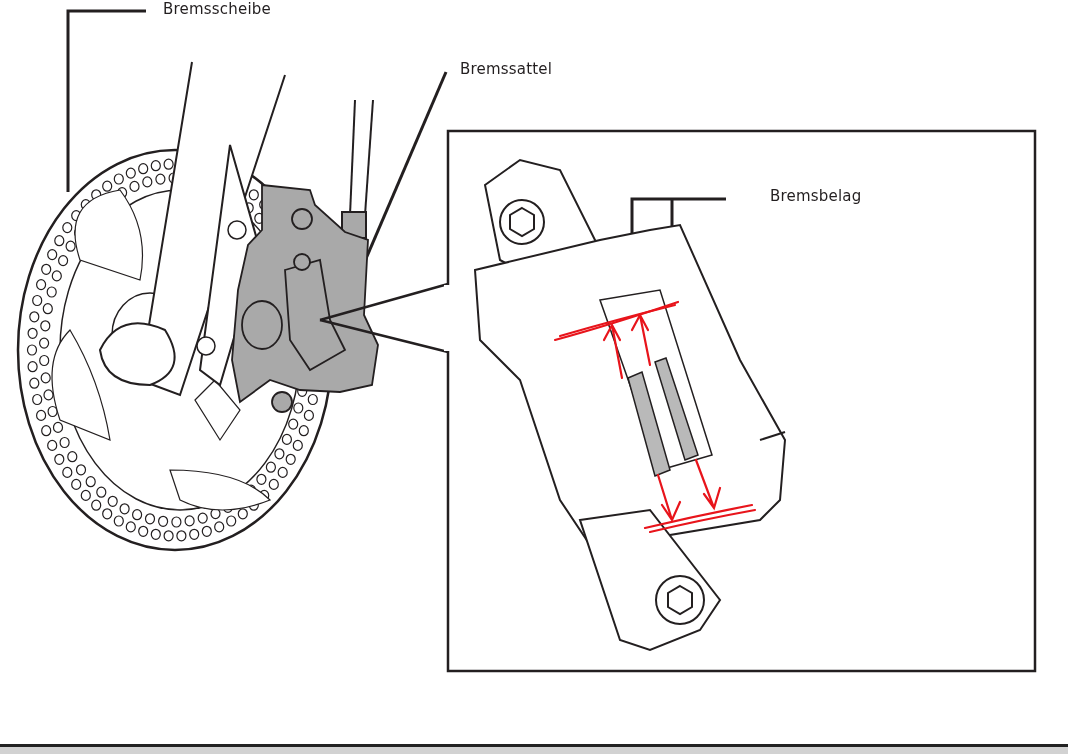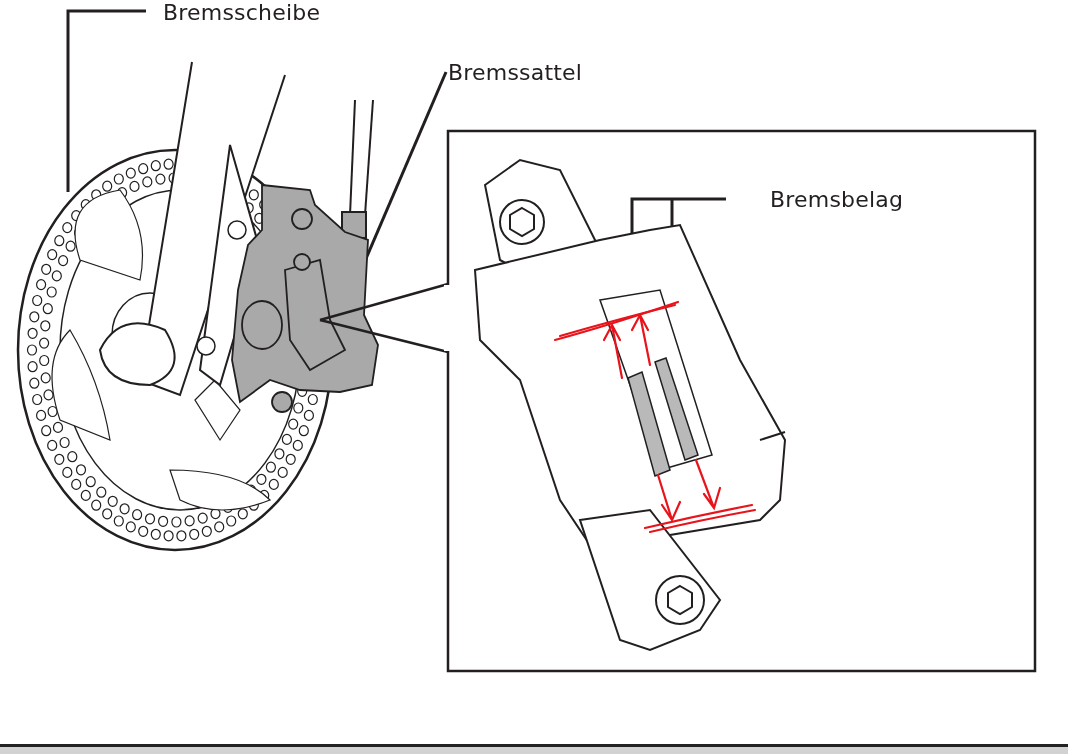--- a/index.html
+++ b/index.html
@@ -1,22 +1,22 @@
 <!DOCTYPE html>
 <html><head>
 <meta charset="utf-8">
 <style>
   html, body { margin: 0; padding: 0; background: #ffffff; }
   body { width: 1068px; height: 754px; position: relative; overflow: hidden;
          font-family: "DejaVu Sans", sans-serif; }
   #diagram { position: absolute; left: 0; top: 0; width: 1068px; height: 754px; }
-  .label { position: absolute; font-size: 22px; color: #231f20; white-space: nowrap;
+  .label { position: absolute; font-size: 15px; color: #231f20; white-space: nowrap;
            font-family: "DejaVu Sans", sans-serif; letter-spacing: 0.2px; }
   #lbl-disc { left: 163px; top: 0px; }
-  #lbl-caliper { left: 448px; top: 60px; text-align: center; }
+  #lbl-caliper { left: 460px; top: 60px; text-align: center; }
   #lbl-pad { left: 770px; top: 187px; }
   #bottom-bar { position: absolute; left: 0; top: 744px; width: 1068px; height: 10px;
                 background: #d2d2d2; border-top: 3px solid #222; box-sizing: border-box; }
 </style>
 </head>
 <body>
 
 <svg id="diagram" viewBox="0 0 1068 754" xmlns="http://www.w3.org/2000/svg">
 
   <g fill="none" stroke="#231f20" stroke-width="3">

